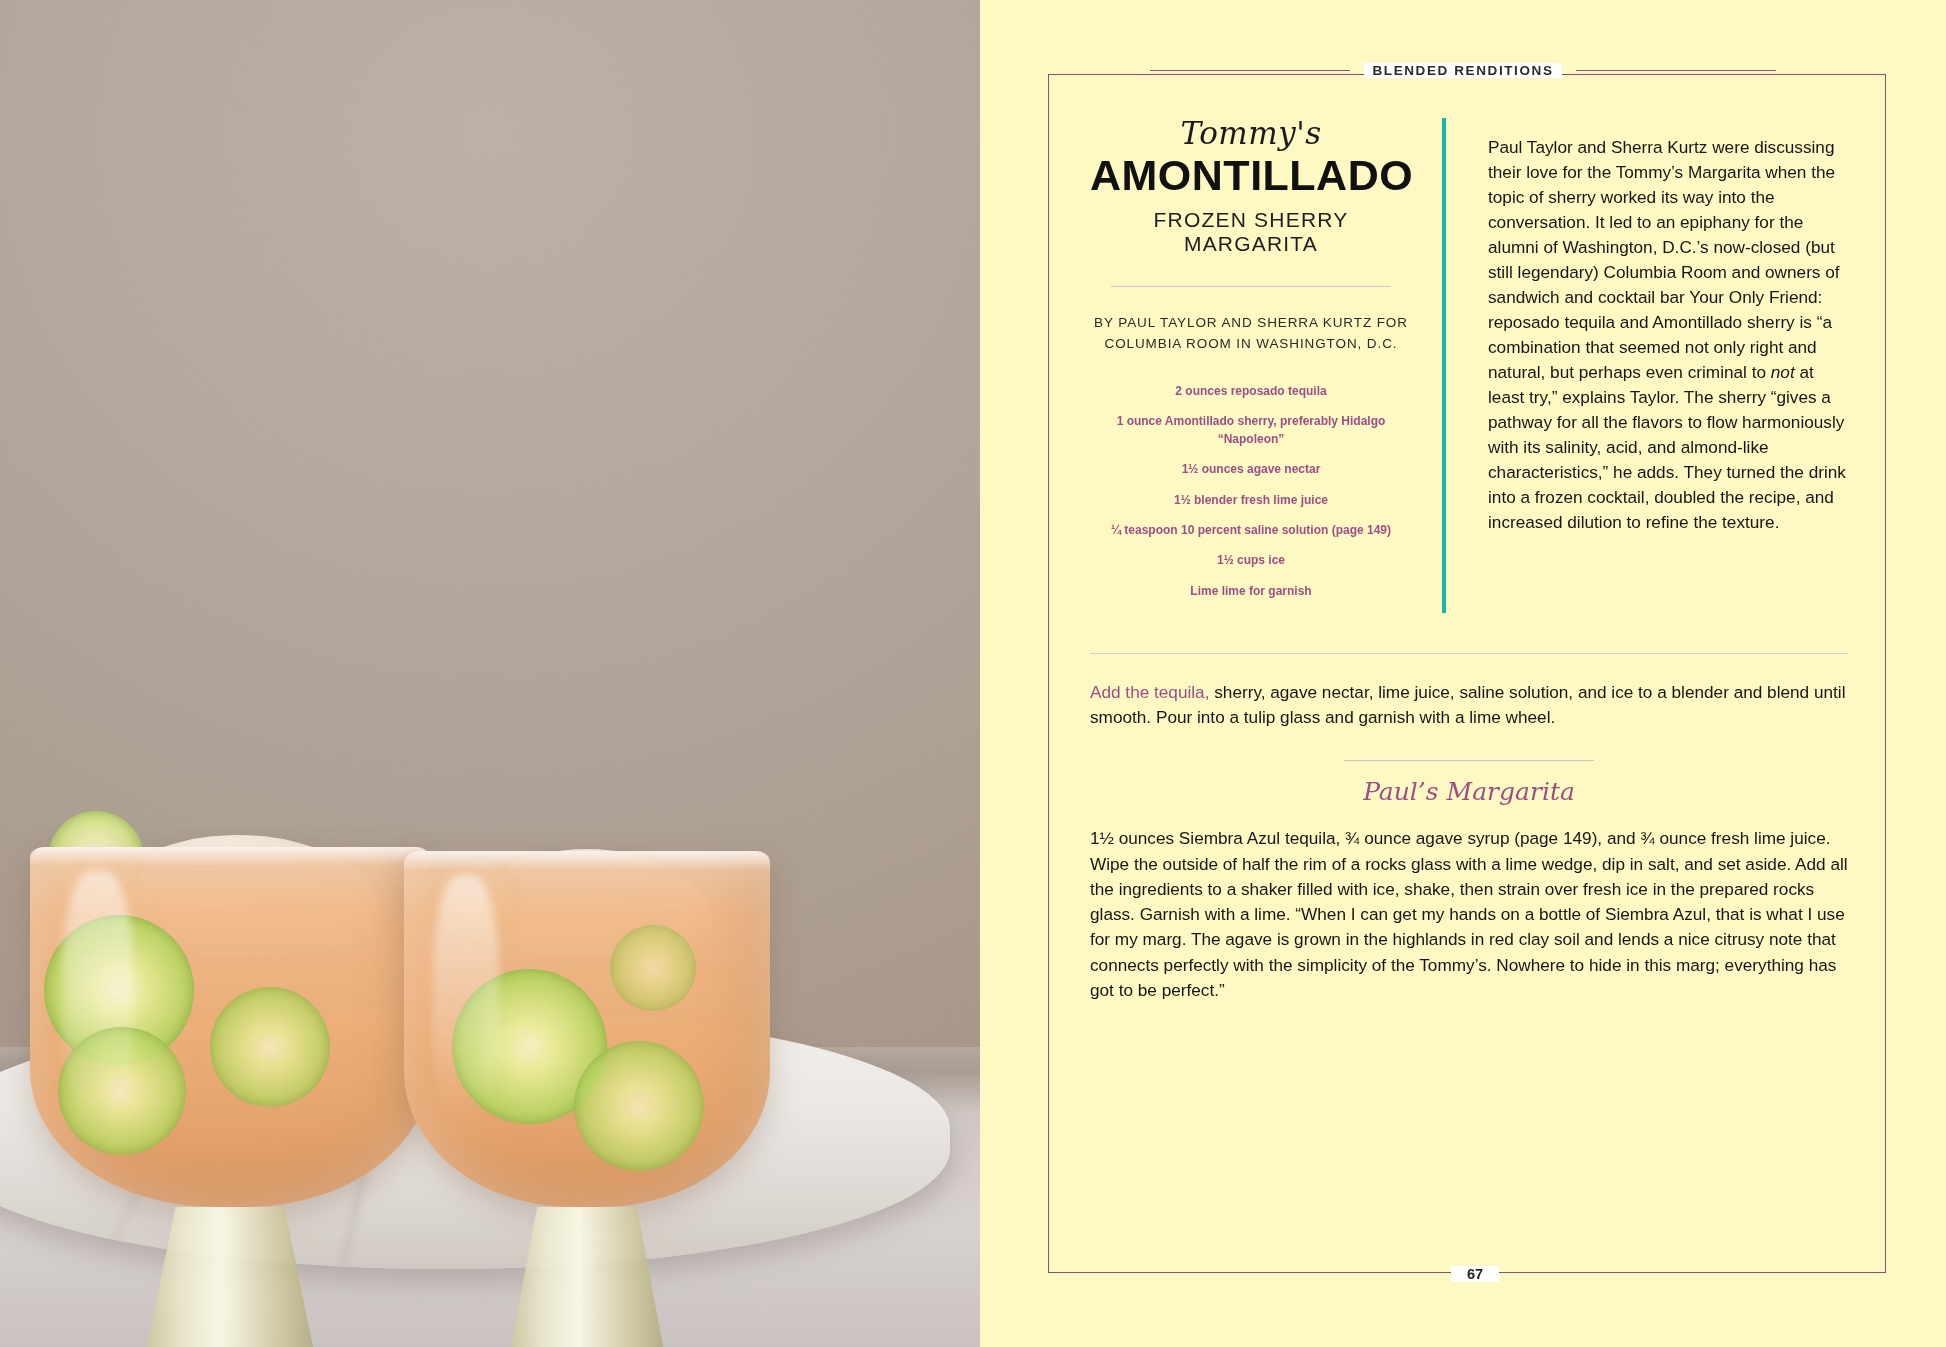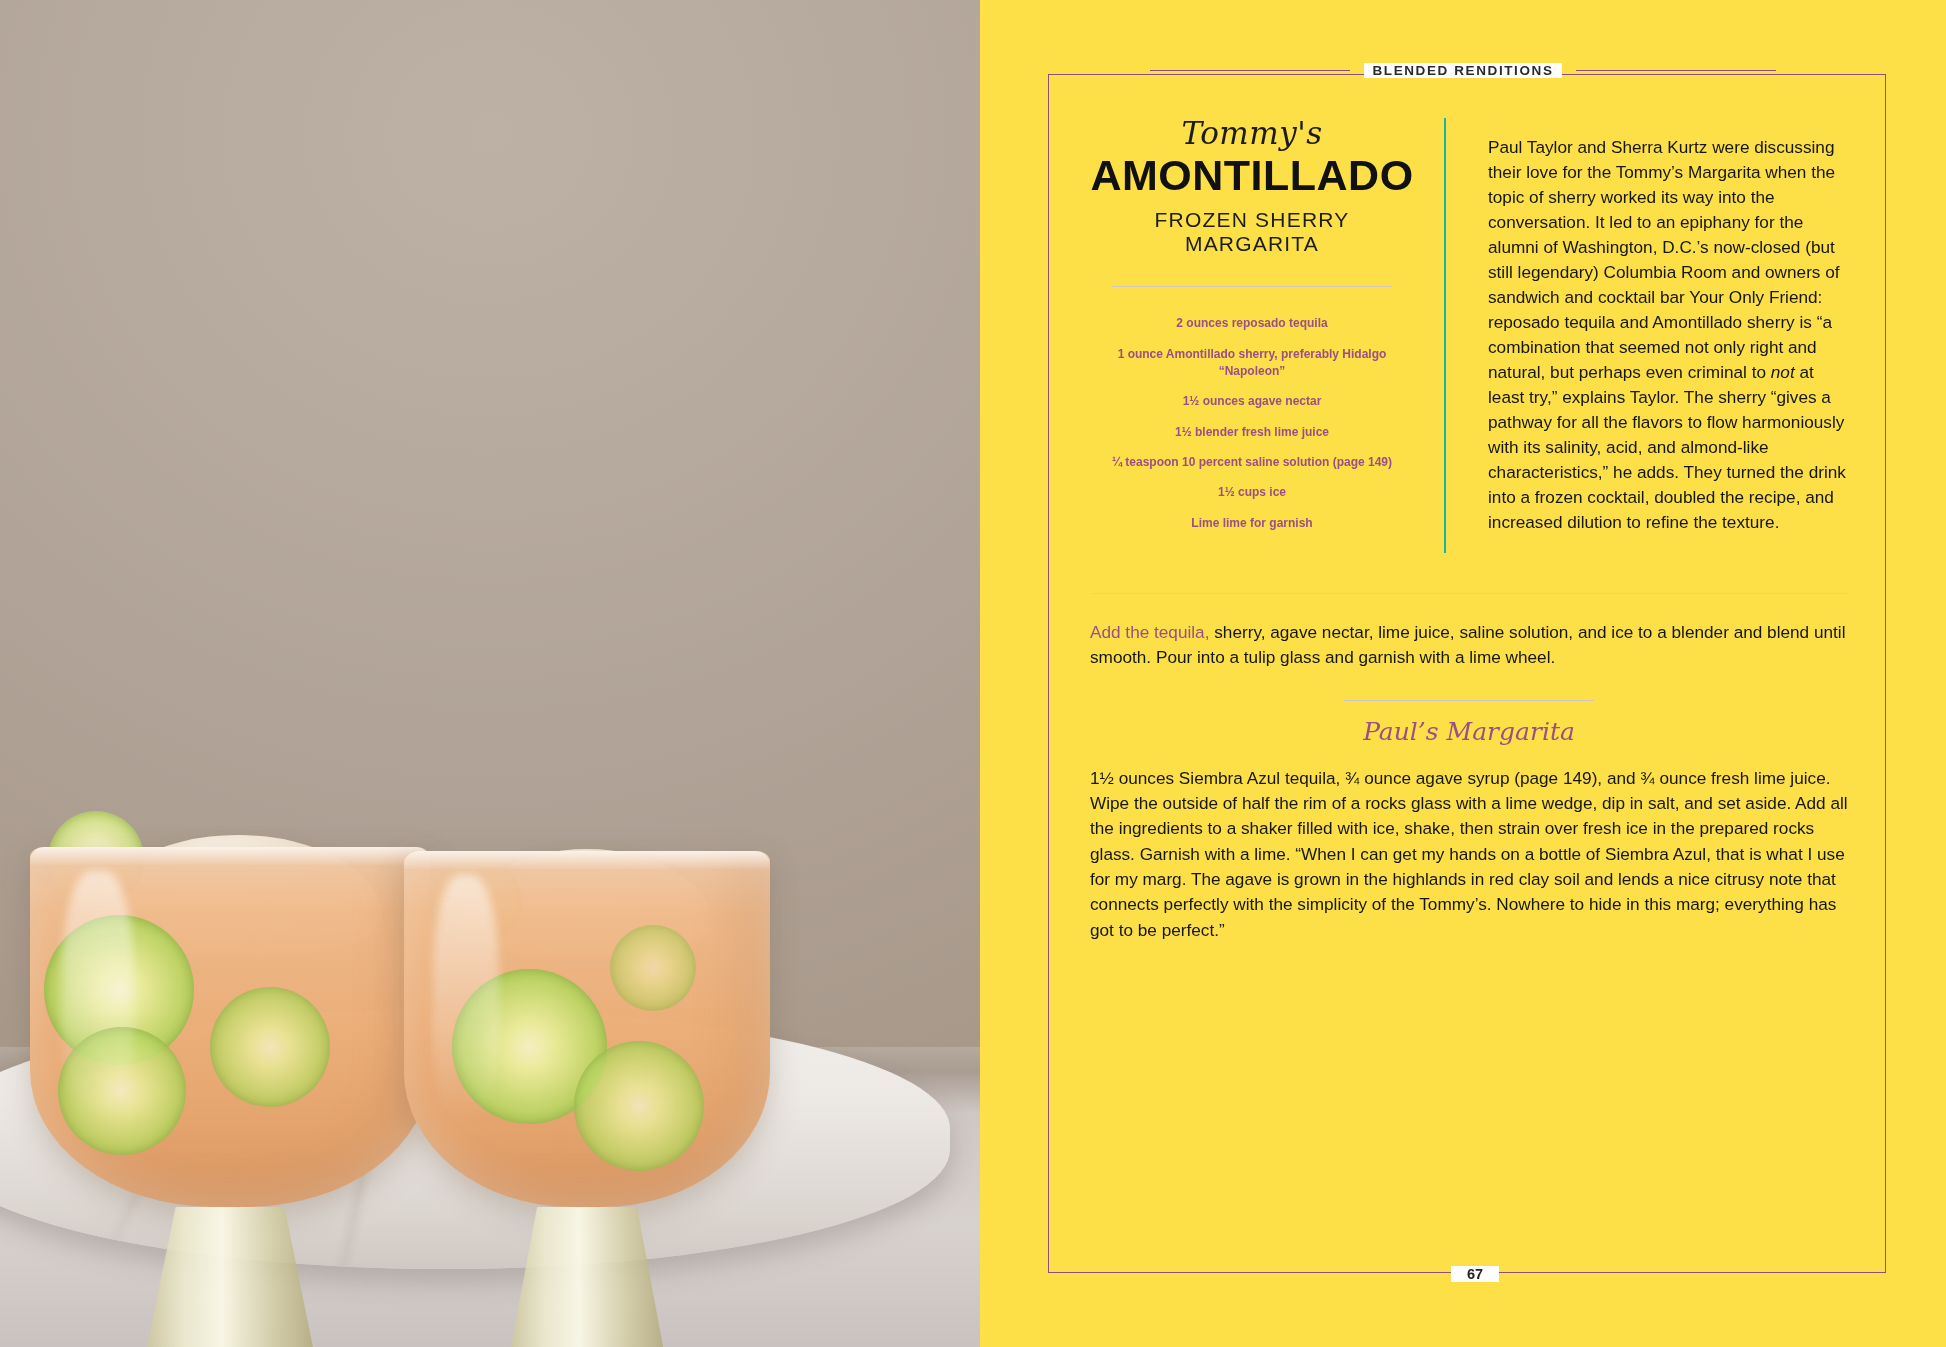--- a/index.html
+++ b/index.html
@@ -145,21 +145,21 @@
     border-radius: 40%;
     background: linear-gradient(to bottom, rgba(255,255,255,.55), rgba(255,255,255,0));
     filter: blur(4px);
   }
 
   
   .text-page {
     position: relative;
     width: 966px;
     height: 1347px;
-    background: #fde047;
+    background: #fef9c3;
     box-sizing: border-box;
   }
   .page-frame {
     position: absolute;
     left: 68px;
     top: 74px;
     right: 60px;
     bottom: 74px;
     border: 1.5px solid #8e4d7a;
   }
@@ -197,21 +197,21 @@
   }
 
   .top-cols {
     display: flex;
     gap: 0;
   }
   .col-left {
     width: 356px;
     padding-right: 30px;
     box-sizing: border-box;
-    border-right: 2px solid #14b8a6;
+    border-right: 4px solid #14b8a6;
   }
   .col-right {
     flex: 1;
     padding-left: 42px;
     box-sizing: border-box;
   }
 
   .script-title {
     font-family: "DejaVu Serif", serif;
     font-style: italic;
@@ -380,20 +380,21 @@
 
       <div class="top-cols">
 
         <div class="col-left">
           <div class="script-title">Tommy's</div>
           <h1 class="main-title">AMONTILLADO</h1>
           <div class="subtitle">FROZEN SHERRY MARGARITA</div>
 
           <div class="rule-short"></div>
 
+          <div class="credit">BY PAUL TAYLOR AND SHERRA KURTZ FOR COLUMBIA ROOM IN WASHINGTON, D.C.</div>
 
           <div class="ingredients">
             <ul>
               <li>2 ounces reposado tequila</li>
               <li>1 ounce Amontillado sherry, preferably Hidalgo “Napoleon”</li>
               <li>1½ ounces agave nectar</li>
               <li>1½ blender fresh lime juice</li>
               <li>¼ teaspoon 10 percent saline solution (page 149)</li>
               <li>1½ cups ice</li>
               <li>Lime lime for garnish</li>

